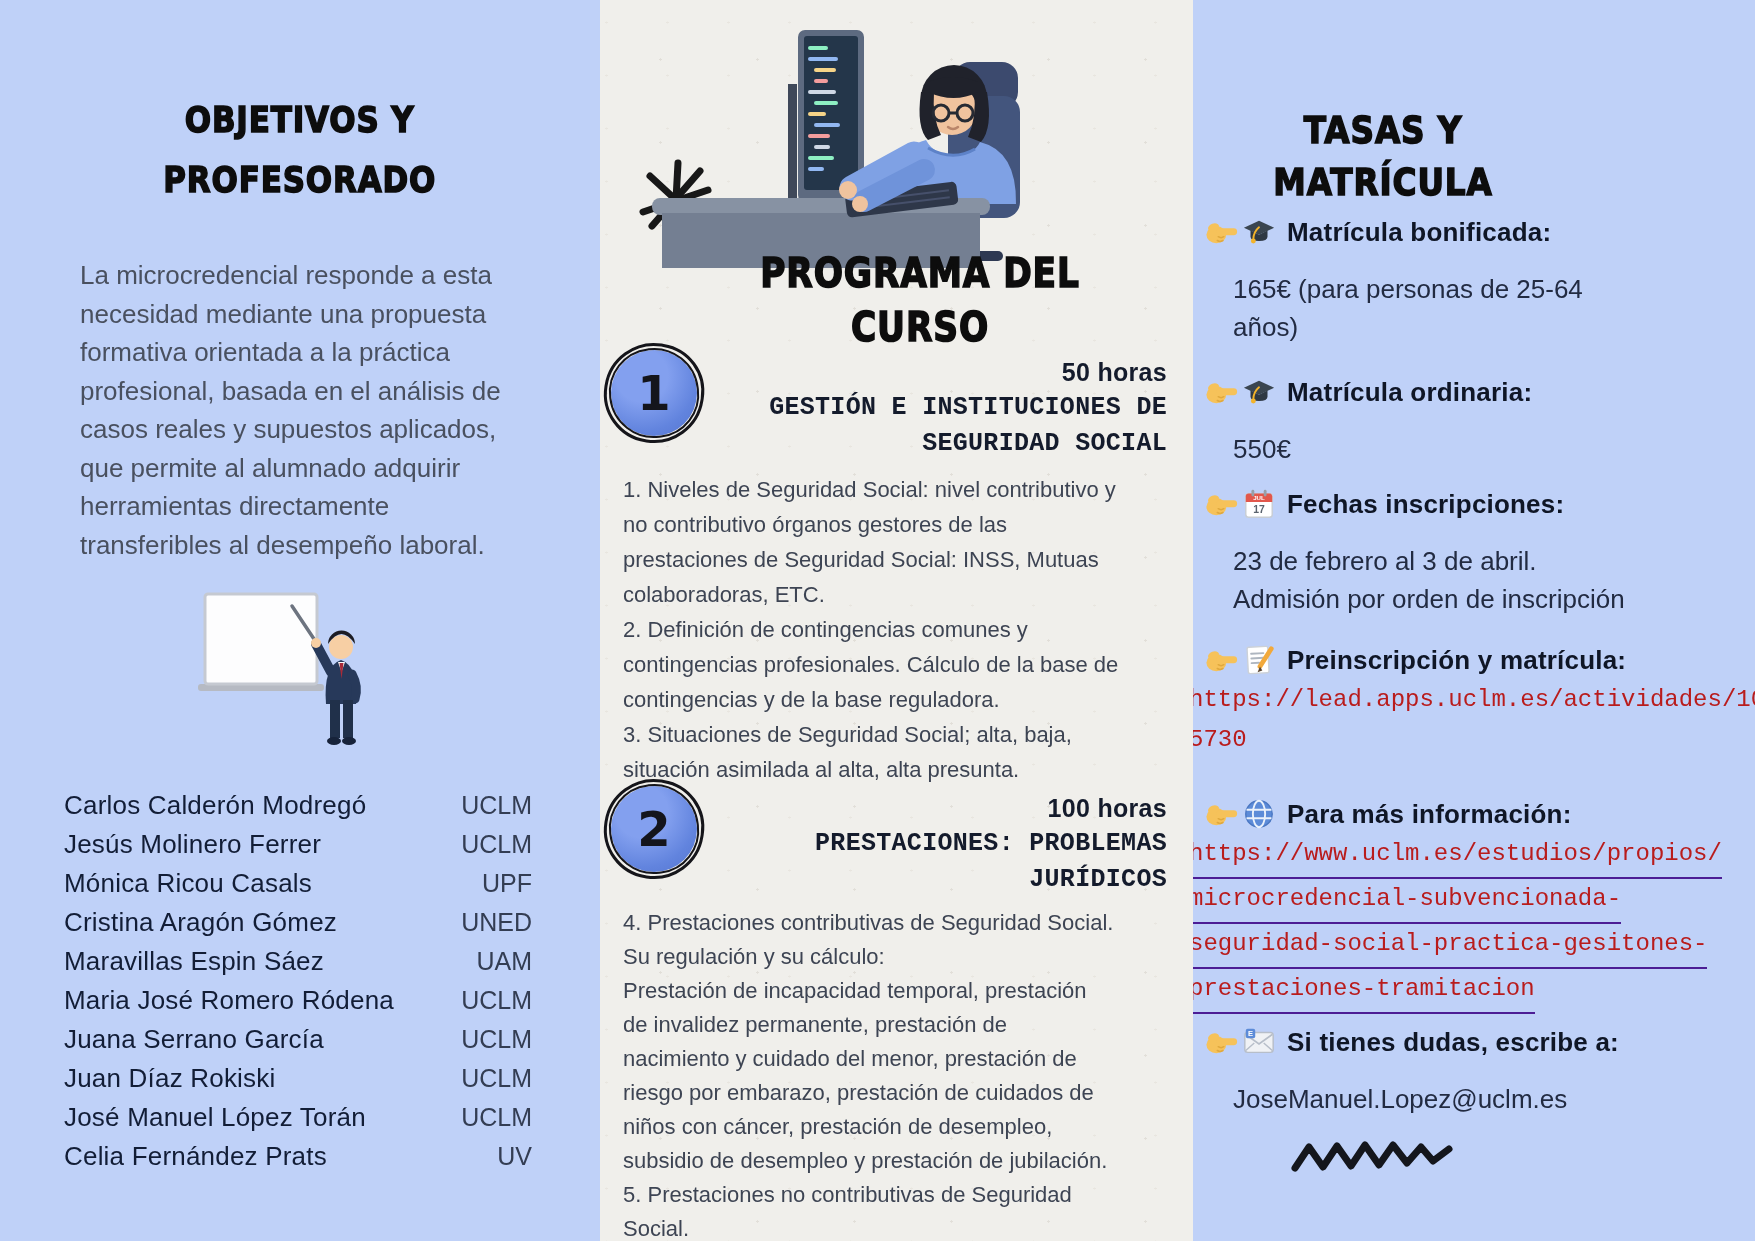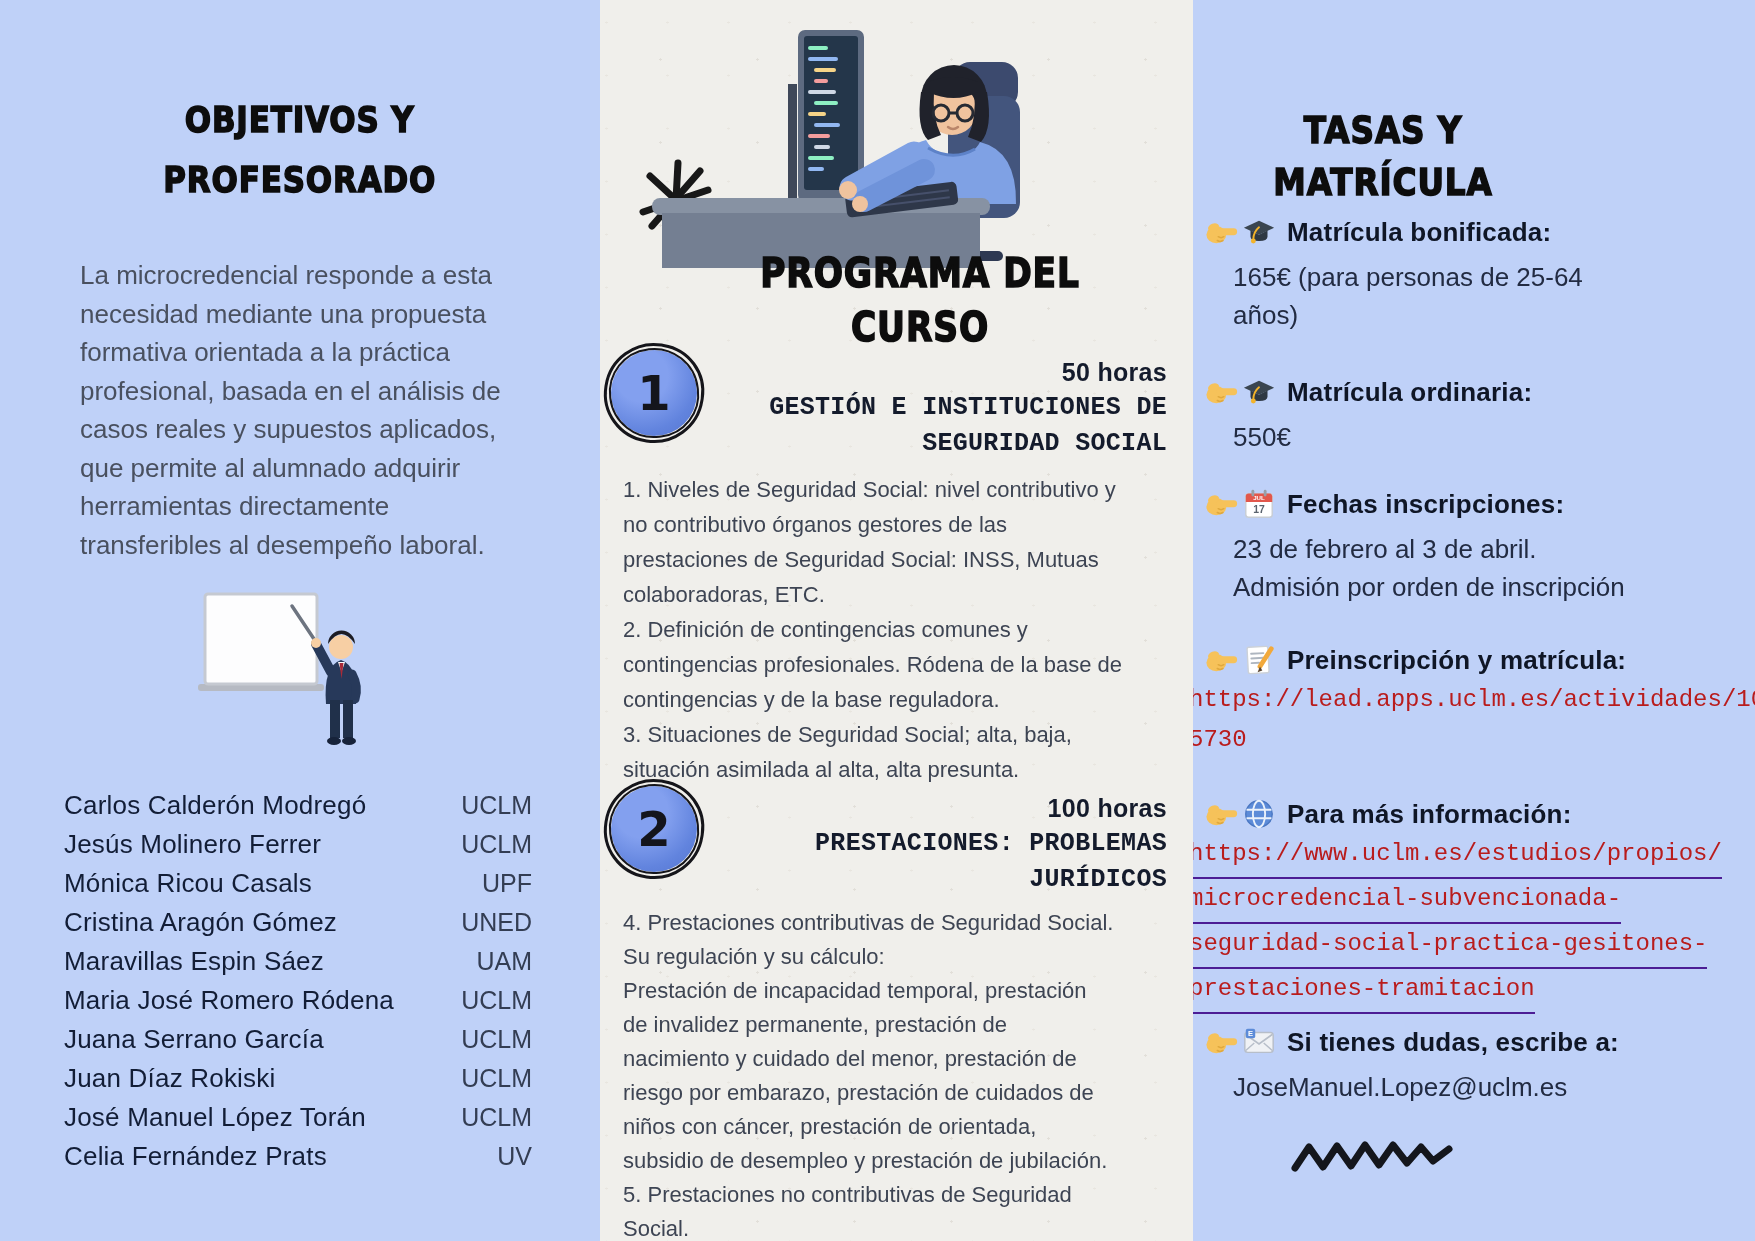--- a/index.html
+++ b/index.html
@@ -67,21 +67,21 @@
   .m2 .mod-lines .line { line-height:34px; }
 
   
   .rp-title { position:absolute; top:104px; left:0; width:380px; text-align:center;
               font-size:38px; line-height:52px; }
   .fee-item { position:absolute; left:12px; width:534px; }
   .fi-0 { top:212px; } .fi-1 { top:372px; } .fi-2 { top:484px; }
   .fi-3 { top:640px; } .fi-4 { top:794px; } .fi-5 { top:1022px; }
   .fee-head { display:flex; align-items:center; gap:3px; height:40px; }
   .fee-head .lbl { font-size:26px; font-weight:800; color:#0f1626; margin-left:8px; letter-spacing:.2px; }
-  .fee-details { margin-top:6px; margin-left:28px; color:#222b42; }
+  .fee-details { margin-top:18px; margin-left:28px; color:#222b42; }
   .fee-details .dline { font-size:26px; line-height:38px; white-space:nowrap; }
   .fee-links { margin-left:-16px; color:#b91c1c;font-family:Liberation Mono, monospace; }
   .fee-links .lline { font-size:24px; line-height:40px; white-space:nowrap; display:block; }
   .fee-links .lline span { display:inline-block; }
   .fee-links.underlined .lline span {
       border-bottom:2px solid #4c1d95; padding-bottom:3px; }
   .icon34 { width:34px; height:34px; flex:0 0 34px; }
   .squiggle { position:absolute; top:1136px; left:98px; width:166px; height:42px; }
 </style>
 </head>
@@ -244,21 +244,21 @@
         <div>GESTIÓN E INSTITUCIONES DE</div>
         <div>SEGURIDAD SOCIAL</div>
       </div>
     </div>
     <div class="mod-lines">
       <div class="line">1. Niveles de Seguridad Social: nivel contributivo y</div>
       <div class="line">no contributivo órganos gestores de las</div>
       <div class="line">prestaciones de Seguridad Social: INSS, Mutuas</div>
       <div class="line">colaboradoras, ETC.</div>
       <div class="line">2. Definición de contingencias comunes y</div>
-      <div class="line">contingencias profesionales. Ródena de la base de</div>
+      <div class="line">contingencias profesionales. Cálculo de la base de</div>
       <div class="line">contingencias y de la base reguladora.</div>
       <div class="line">3. Situaciones de Seguridad Social; alta, baja,</div>
       <div class="line">situación asimilada al alta, alta presunta.</div>
     </div>
   </div>
 
   <div class="module m2">
     <div class="badge">
       <span>2</span>
     </div>
@@ -269,21 +269,21 @@
         <div>JURÍDICOS</div>
       </div>
     </div>
     <div class="mod-lines">
       <div class="line">4. Prestaciones contributivas de Seguridad Social.</div>
       <div class="line">Su regulación y su cálculo:</div>
       <div class="line">Prestación de incapacidad temporal, prestación</div>
       <div class="line">de invalidez permanente, prestación de</div>
       <div class="line">nacimiento y cuidado del menor, prestación de</div>
       <div class="line">riesgo por embarazo, prestación de cuidados de</div>
-      <div class="line">niños con cáncer, prestación de orientada,</div>
+      <div class="line">niños con cáncer, prestación de desempleo,</div>
       <div class="line">subsidio de desempleo y prestación de jubilación.</div>
       <div class="line">5. Prestaciones no contributivas de Seguridad</div>
       <div class="line">Social.</div>
     </div>
   </div>
 </section>
 
 <section class="panel right">
   <h2 class="rp-title brush">
     <span class="condense">TASAS Y MATRÍCULA</span>

